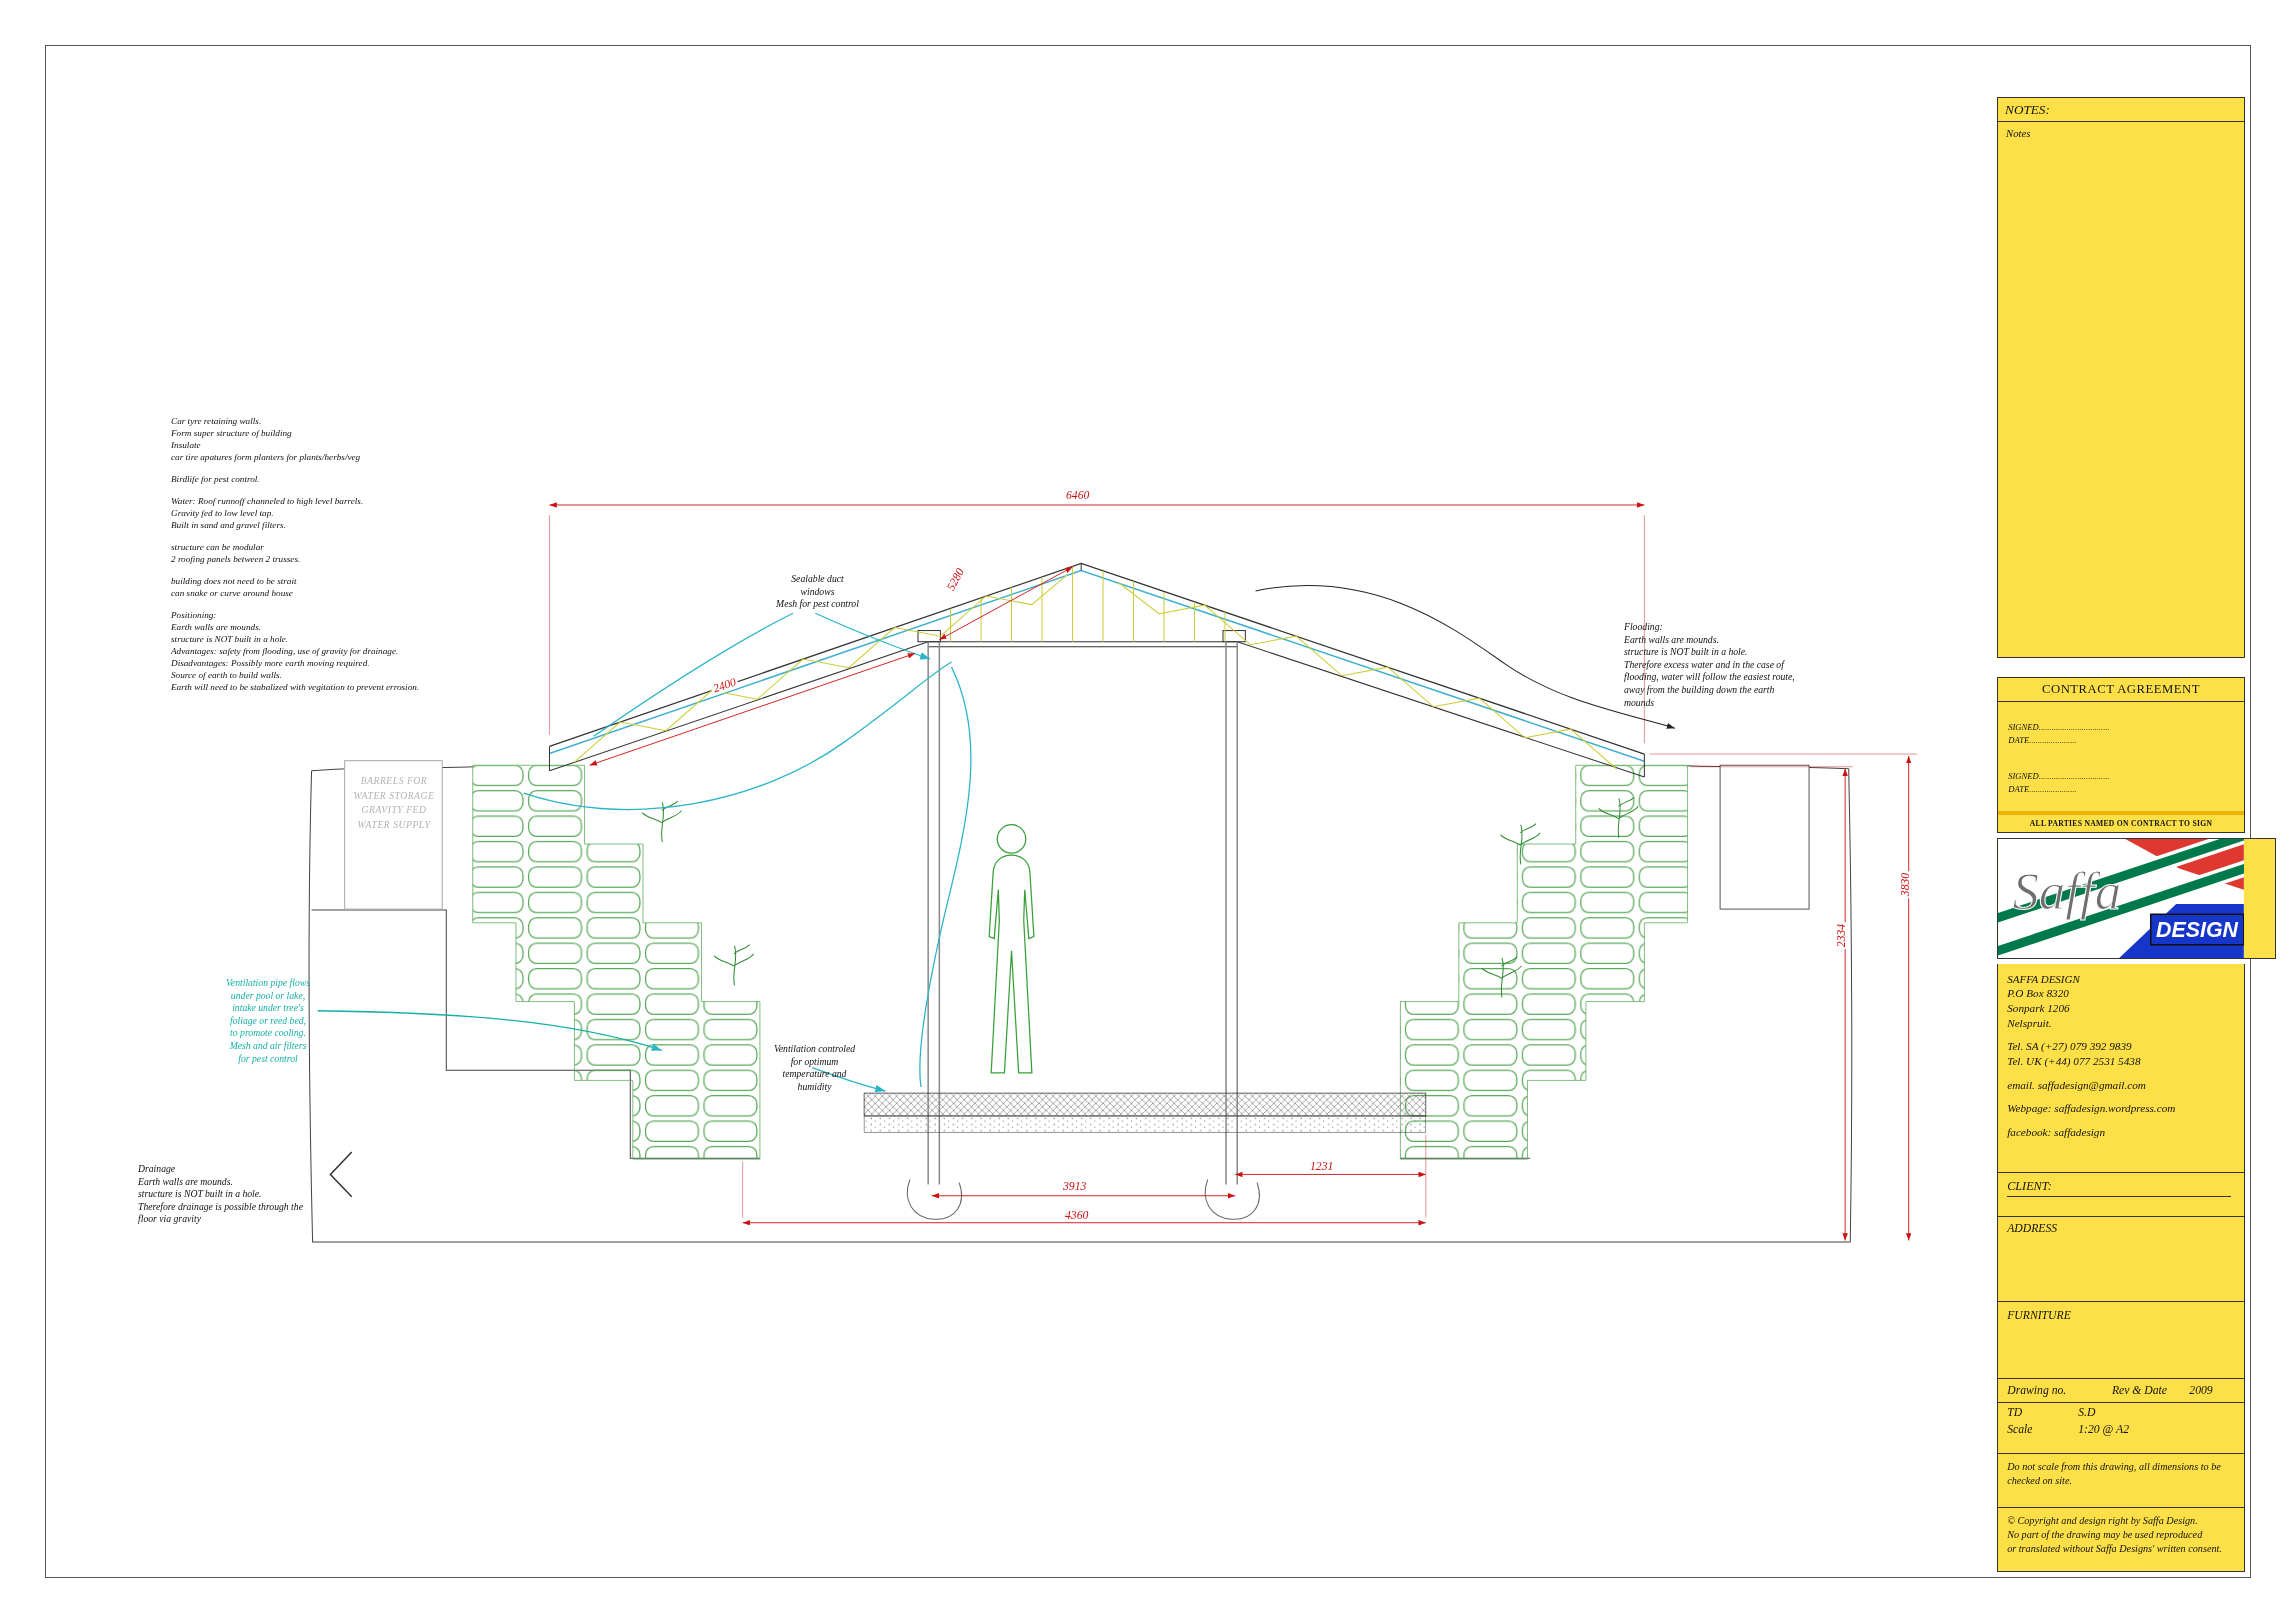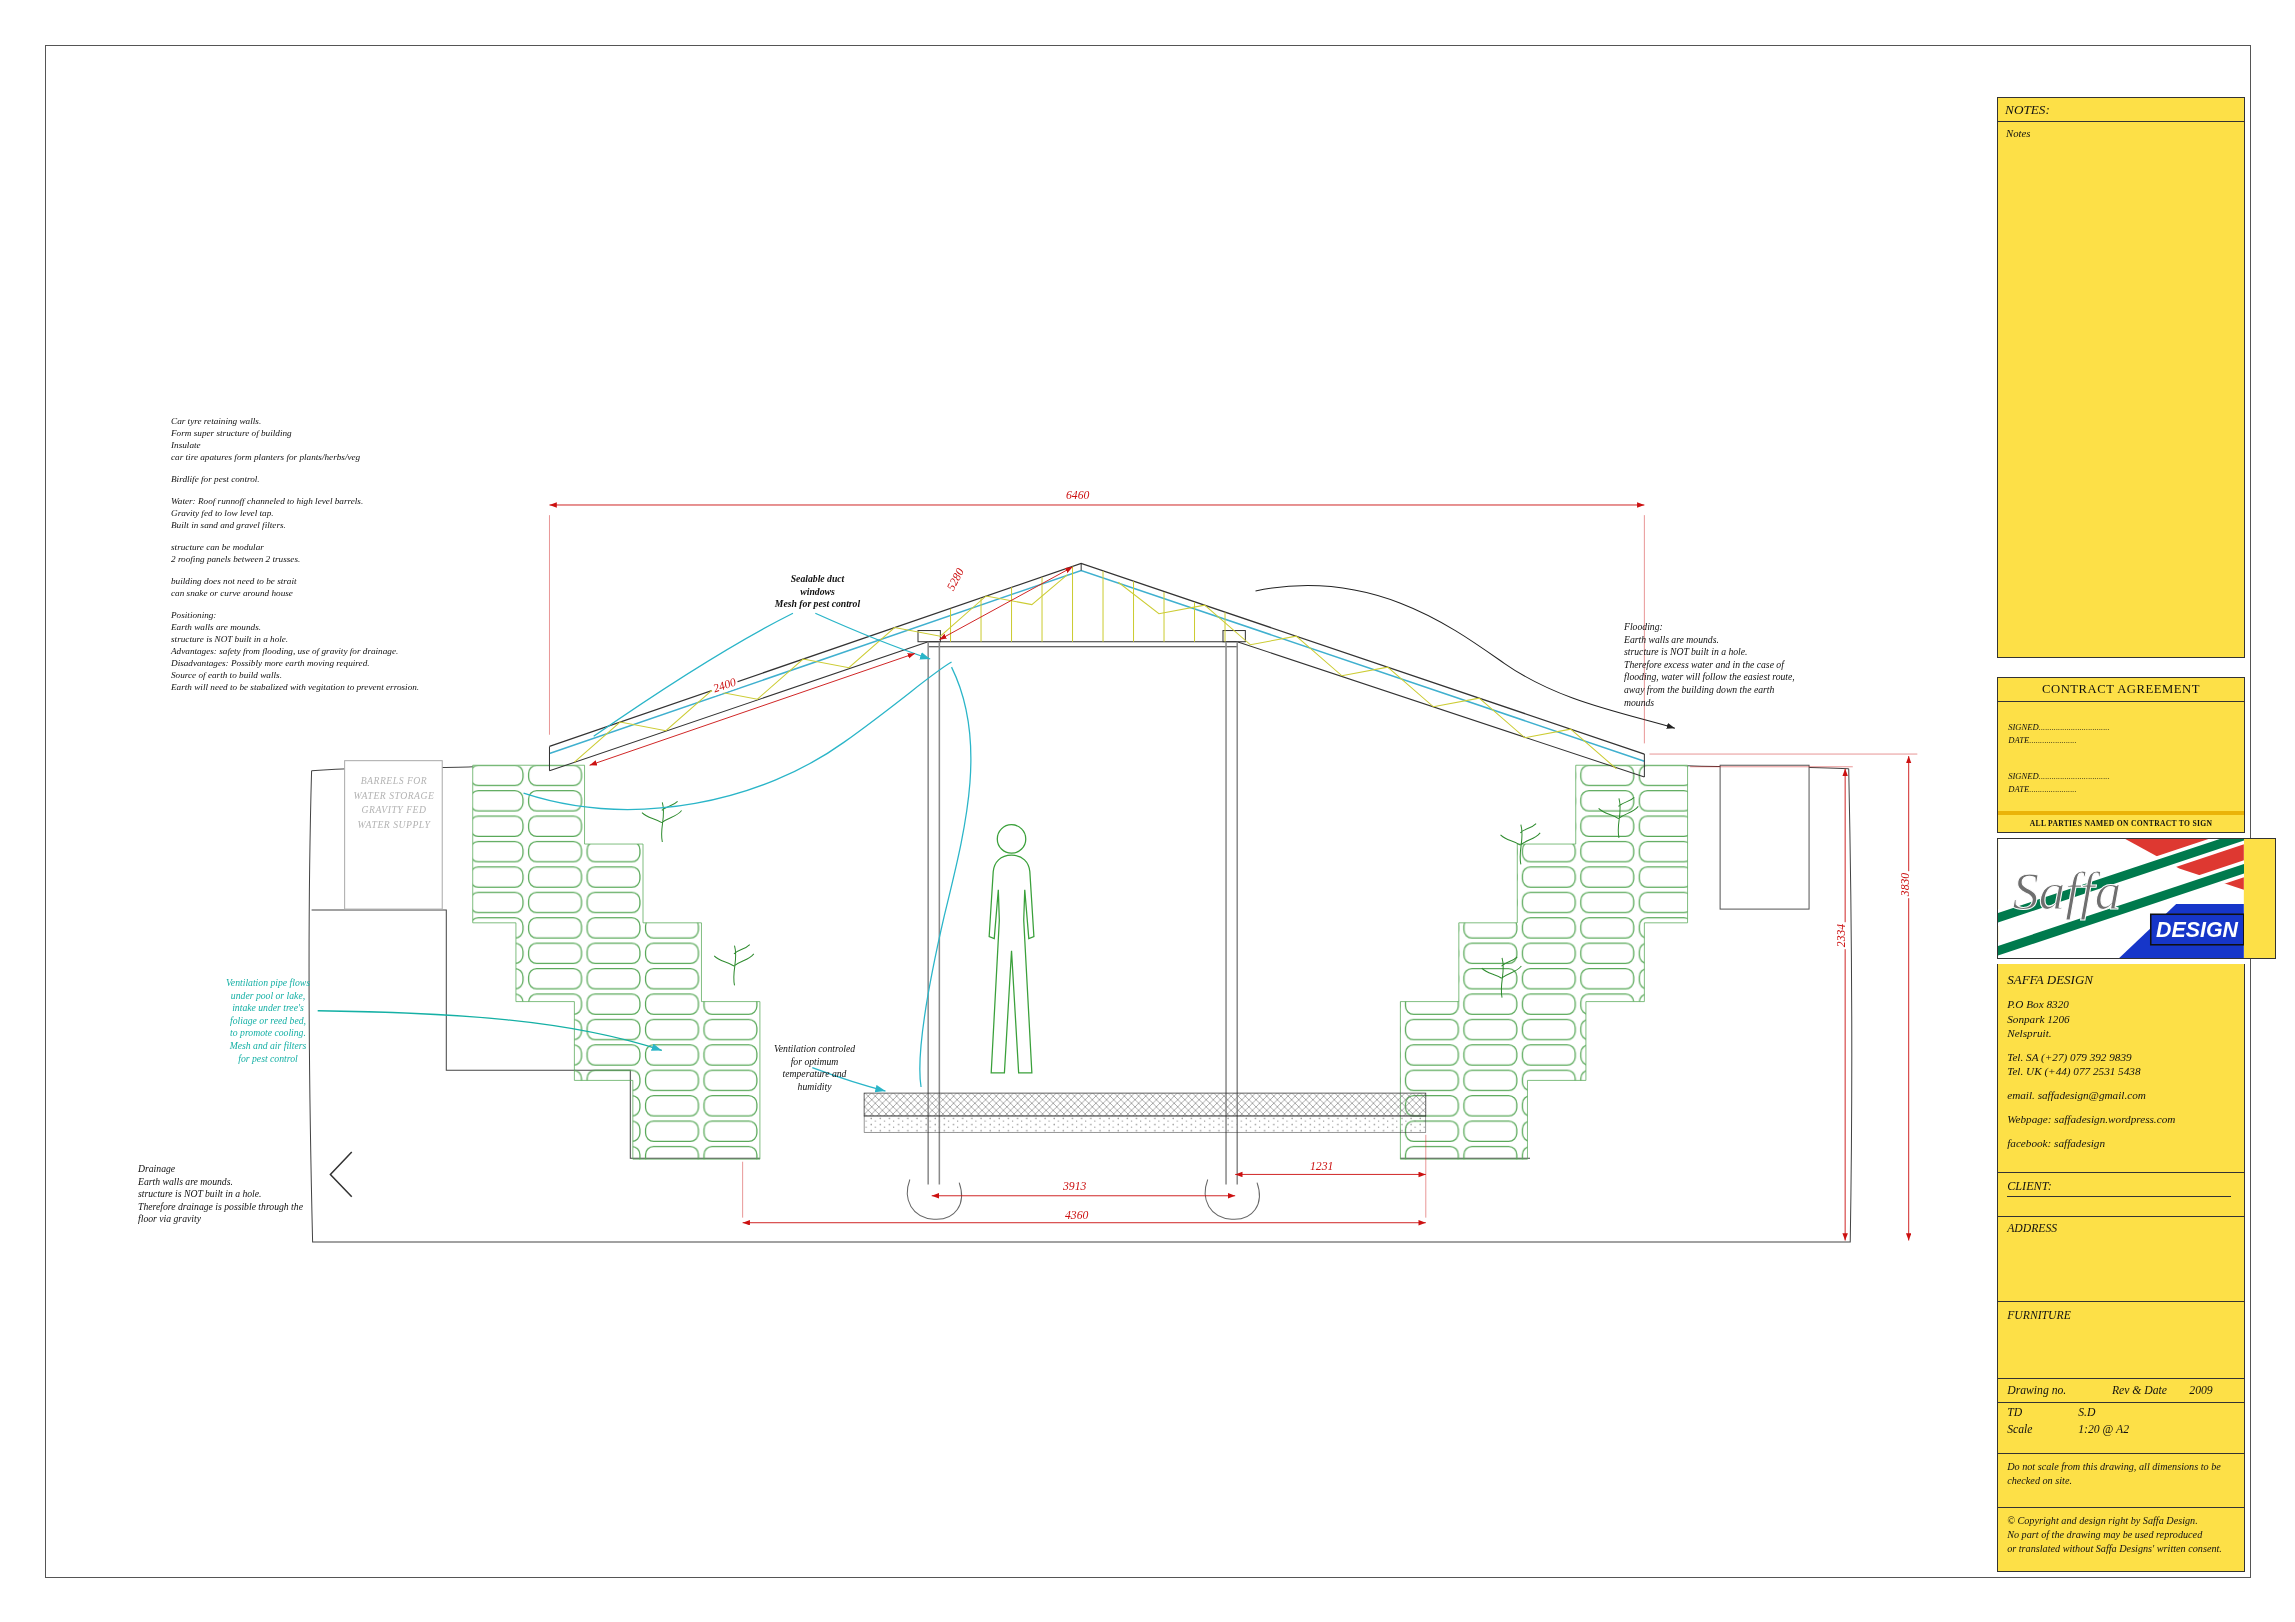--- a/index.html
+++ b/index.html
@@ -38,21 +38,21 @@
   .c-body  { flex:1; padding:7.1px 10.2px 3.1px 10.2px; font-size:8.6px; font-style:italic;
              display:flex; flex-direction:column; justify-content:space-around; }
   .sig-group div { line-height:1.5; }
   .c-footer { border-top:4px solid #eab308; font-size:7.6px; text-align:center; padding:4px 1px; letter-spacing:0.3px;font-weight:bold; }
 
   .logo-box { left:1997px; top:838px; width:279px; height:121px; overflow:hidden; }
 
   .info-box { left:1997px; top:964px; width:248px; height:608px; display:flex; flex-direction:column; font-style:italic; }
   .sec { border-top:1px solid #333; }
   .sec-addrinfo { height:208px; padding:8.1px 9.2px; font-size:11.2px; line-height:1.3; }
-  .company { font-size:13px; margin-bottom:8px; }
+  .company { font-size:11px; margin-bottom:0; }
   .blockgap { margin-top:9.2px; white-space:pre-line; }
   .sec-client { height:44px; padding:6.1px 9.2px; font-size:12.2px; }
   .client-label { display:inline-block; border-bottom:1px solid #333; padding-bottom:2px; min-width:224px; }
   .sec-address { height:85px; padding:5.1px 9.2px; font-size:11.7px; }
   .sec-furniture { height:77px; padding:7.1px 9.2px; font-size:11.7px; }
   .sec-drawing { height:75px; font-size:11.7px; }
   .dr-row1 { display:grid; grid-template-columns: 46% 34% 20%; padding:5.1px 9.2px; border-bottom:1px solid #333; }
   .dr-row  { display:grid; grid-template-columns: 71px 1fr; padding:3.1px 9.2px 1px 9.2px;font-family:Liberation Serif, serif; }
   .sec-note { height:54px; padding:6.1px 9.2px; font-size:10.2px; line-height:1.35; white-space:pre-line; }
   .sec-copy { height:64px; padding:6.1px 9.2px; font-size:10.2px; line-height:1.35; white-space:pre-line; }
@@ -192,21 +192,21 @@
 can snake or curve around house</p>
     <p>Positioning:
 Earth walls are mounds.
 structure is NOT built in a hole.
 Advantages: safety from flooding, use of gravity for drainage.
 Disadvantages: Possibly more earth moving required.
 Source of earth to build walls.
 Earth will need to be stabalized with vegitation to prevent errosion.</p>
   </div>
 
-  <div class="ann center" style="left:759px; top:573px; width:117px;font-weight:bold;">Sealable duct
+  <div class="ann center" style="left:759px; top:573px; width:117px;">Sealable duct
 windows
 Mesh for pest control</div>
 
   <div class="ann" style="left:1624px; top:621px; width:193px;">Flooding:
 Earth walls are mounds.
 structure is NOT built in a hole.
 Therefore excess water and in the case of
 flooding, water will follow the easiest route,
 away from the building down the earth
 mounds</div>

